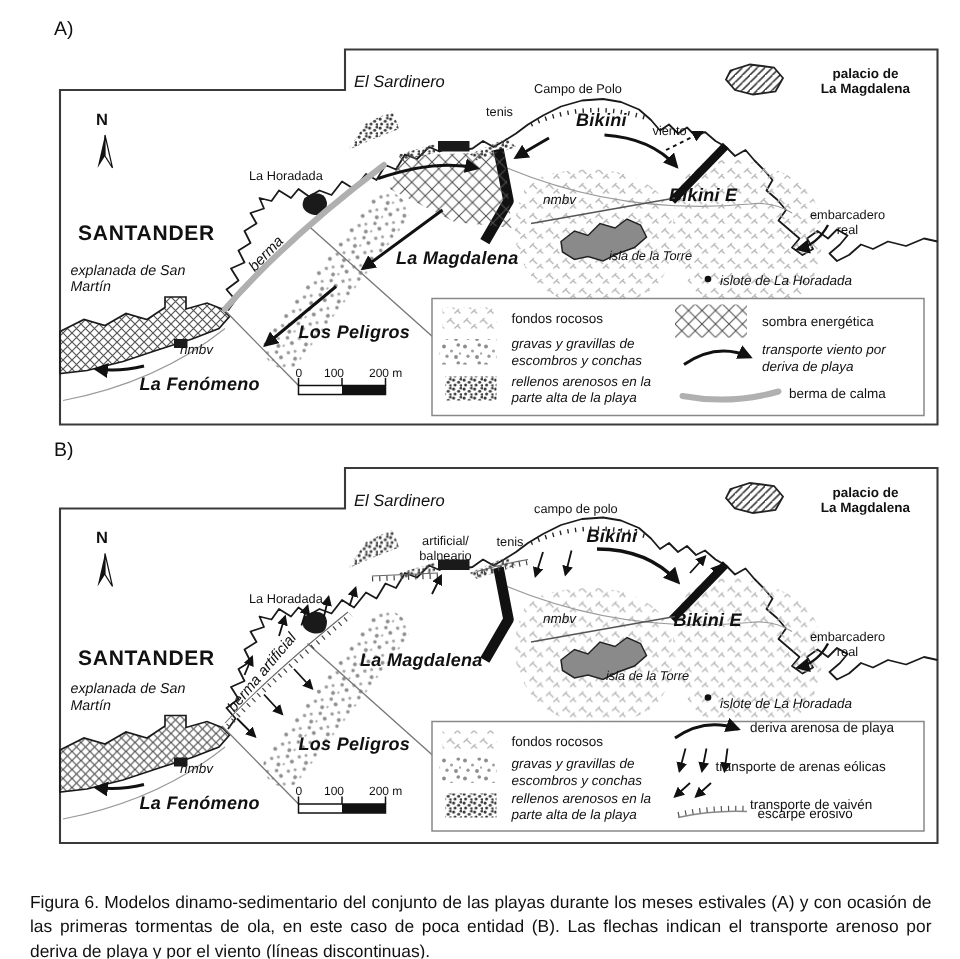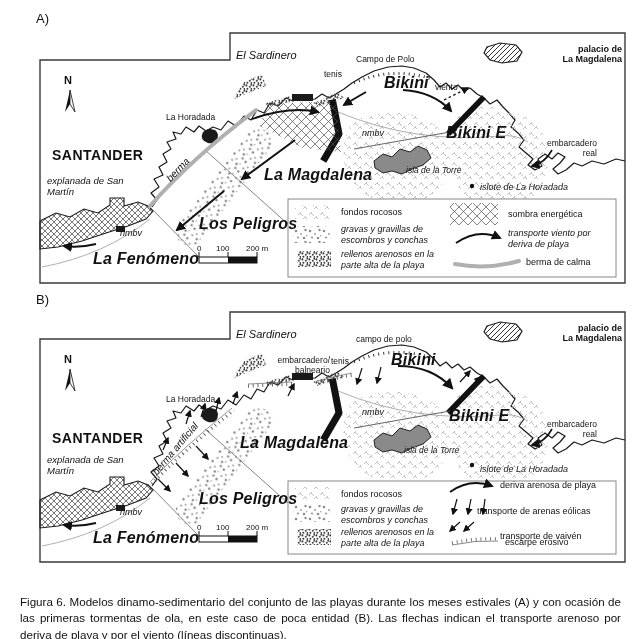--- a/index.html
+++ b/index.html
@@ -2,30 +2,30 @@
 <html><head>
 <meta charset="utf-8">
 <style>
   html,body{margin:0;padding:0;background:#fff;}
   body{width:640px;height:639px;position:relative;font-family:"Liberation Sans","DejaVu Sans",sans-serif;color:#111;overflow:hidden;}
   #stage{position:absolute;inset:0;}
   svg.map{position:absolute;left:0;top:0;z-index:1;}
   .lbl{position:absolute;z-index:2;white-space:nowrap;font-size:8.5px;line-height:1.15;color:#111;}
   .wrap{white-space:normal;font-style:italic;}
   .it{font-style:italic;}
-  .beach{font-weight:bold;font-style:italic;font-size:16px;letter-spacing:.2px;}
+  .beach{font-weight:bold;font-style:italic;font-size:12px;letter-spacing:.2px;}
   .big-it{font-style:italic;font-size:11px;}
   .city{font-weight:bold;font-size:14px;letter-spacing:.5px;}
   .tag{font-size:13px;}
   .bold9{font-weight:bold;font-size:9px;}
   .s8{font-size:8px;}
   .s9{font-size:9px;}
   .s95{font-size:9.5px;}
   .leg{font-size:9px;line-height:1.18;}
-  .ctr{text-align:right;}
+  .ctr{text-align:center;}
   .rot{transform-origin:left top;}
   #caption{position:absolute;left:20px;top:582px;width:601px;font-size:11.6px;line-height:1.42;text-align:justify;z-index:2;}
 </style>
 </head>
 <body>
 
 <div id="stage">
 
 <svg class="map" width="640" height="639" viewBox="0 0 640 639">
   <defs>
@@ -237,21 +237,21 @@
 <div class="lbl leg wrap" style="left:341px;top:224px;width:112px">gravas y gravillas de escombros y conchas</div>
 <div class="lbl leg wrap" style="left:341px;top:249px;width:116px">rellenos arenosos en la parte alta de la playa</div>
 <div class="lbl leg" style="left:508px;top:209px">sombra energética</div>
 <div class="lbl leg wrap" style="left:508px;top:228px;width:104px">transporte viento por deriva de playa</div>
 <div class="lbl leg" style="left:526px;top:257px">berma de calma</div>
 
 <div class="lbl tag" style="left:36px;top:293px">B)</div>
 <div class="lbl" style="left:64px;top:353px;font-weight:bold;font-size:11px">N</div>
 <div class="lbl big-it" style="left:236px;top:328px">El Sardinero</div>
 <div class="lbl ctr" style="left:264px;top:356px;width:66px;white-space:normal">
-  <div>embarcadero/</div>
+  <div>artificial/</div>
   <div>balneario</div>
 </div>
 <div class="lbl" style="left:331px;top:357px">tenis</div>
 <div class="lbl" style="left:356px;top:335px">campo de polo</div>
 <div class="lbl beach" style="left:391px;top:351px">Bikini</div>
 <div class="lbl bold9 ctr" style="left:532px;top:323px;width:90px;white-space:normal">
   <div>palacio de</div>
   <div>La Magdalena</div>
 </div>
 <div class="lbl beach" style="left:449px;top:407px">Bikini E</div>

